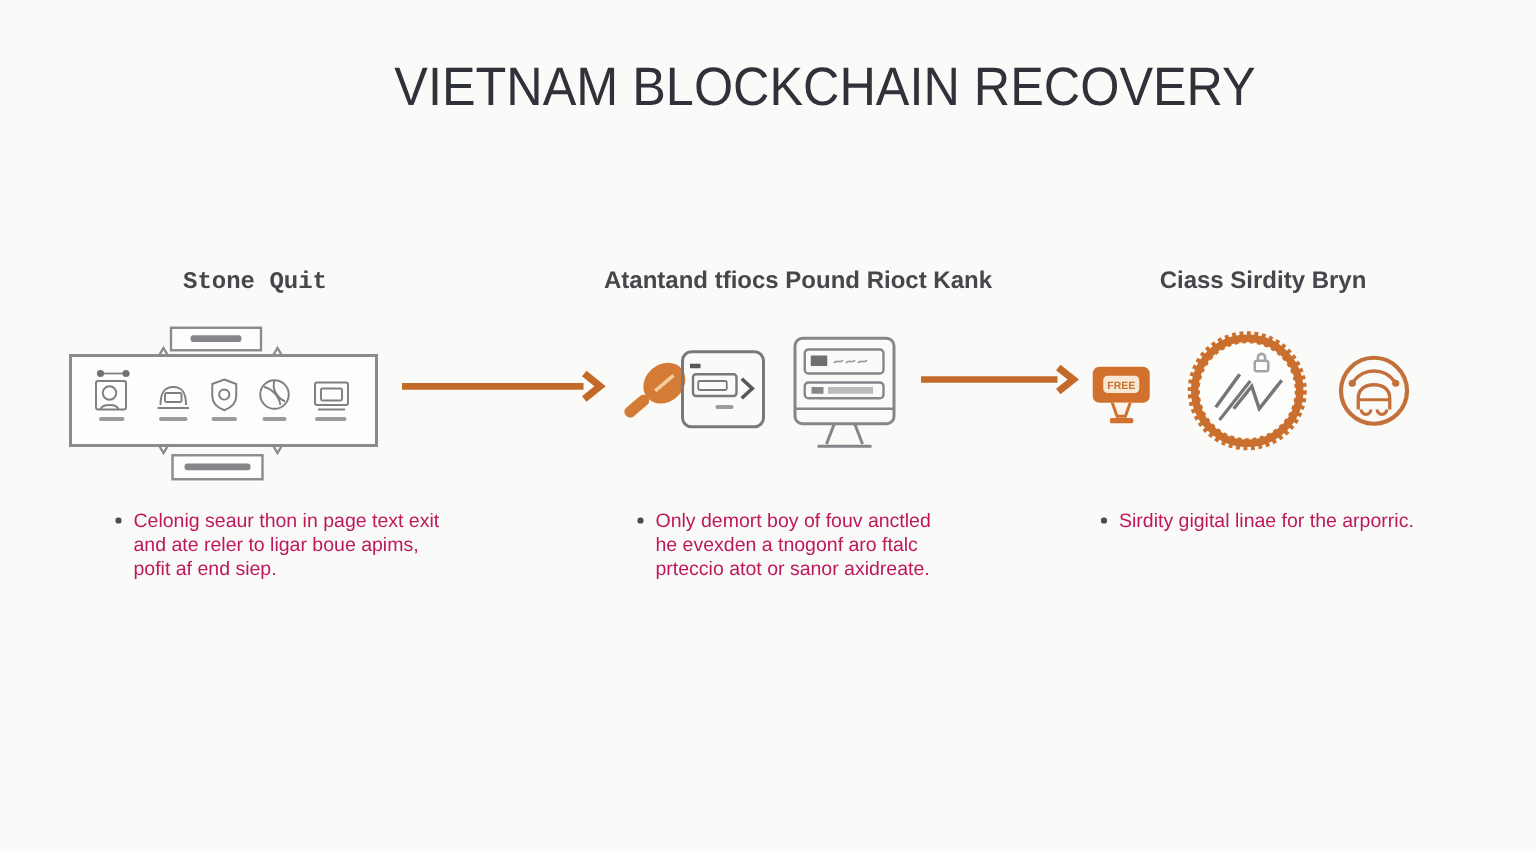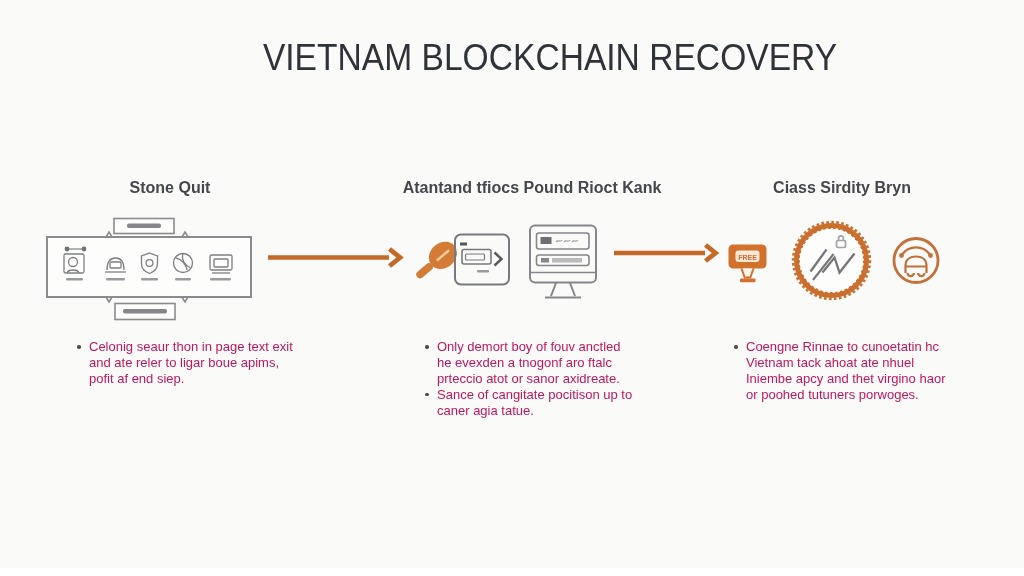--- a/index.html
+++ b/index.html
@@ -13,21 +13,21 @@
   .list ul{margin:0;padding:0;list-style:none;}
   .list li{position:relative;padding-left:12px;}
   .list li:before{content:"";position:absolute;left:0;top:6px;width:3.5px;height:3.5px;
                   border-radius:50%;background:#4b4c4f;}
   svg{position:absolute;left:0;top:0;}
 </style>
 </head>
 <body>
 <div class="page">
   <div class="title">VIETNAM BLOCKCHAIN RECOVERY</div>
-  <div class="h2" style="left:170px;">Stone Quit</div>
+  <div class="h2" style="left:170px;font-family:Liberation Mono, monospace;">Stone Quit</div>
   <div class="h2" style="left:532px;text-align:center;">Atantand tfiocs Pound Rioct Kank</div>
   <div class="h2" style="left:842px;">Ciass Sirdity Bryn</div>
 
   <svg width="1024" height="576" viewBox="0 0 1024 576" fill="none">
 
     <g stroke="#8a8b8d" stroke-width="2" fill="#fdfdfc">
       <rect x="47" y="237" width="204" height="60"></rect>
       <rect x="114" y="218.5" width="60" height="15" stroke-width="1.6"></rect>
       <rect x="115" y="303.5" width="60" height="16" stroke-width="1.6"></rect>
     </g>
@@ -144,21 +144,20 @@
   </svg>
 
   <div class="list" style="left:77px;top:339px;">
     <ul>
       <li>Celonig seaur thon in page text exit<br>and ate reler to ligar boue apims,<br>pofit af end siep.</li>
     </ul>
   </div>
   <div class="list" style="left:425px;top:339px;">
     <ul>
       <li>Only demort boy of fouv anctled<br>he evexden a tnogonf aro ftalc<br>prteccio atot or sanor axidreate.</li>
-      <li>Sance of cangitate pocitison up to<br>caner agia tatue.</li>
     </ul>
   </div>
   <div class="list" style="left:734px;top:339px;">
     <ul>
-      <li>Coengne Rinnae to cunoetatin hc<br>Vietnam tack ahoat ate nhuel<br>Iniembe apcy and thet virgino haor<br>or poohed tutuners porwoges.</li>
+      <li>Sirdity gigital linae for the arporric.</li>
     </ul>
   </div>
 </div>
 
 </body></html>

